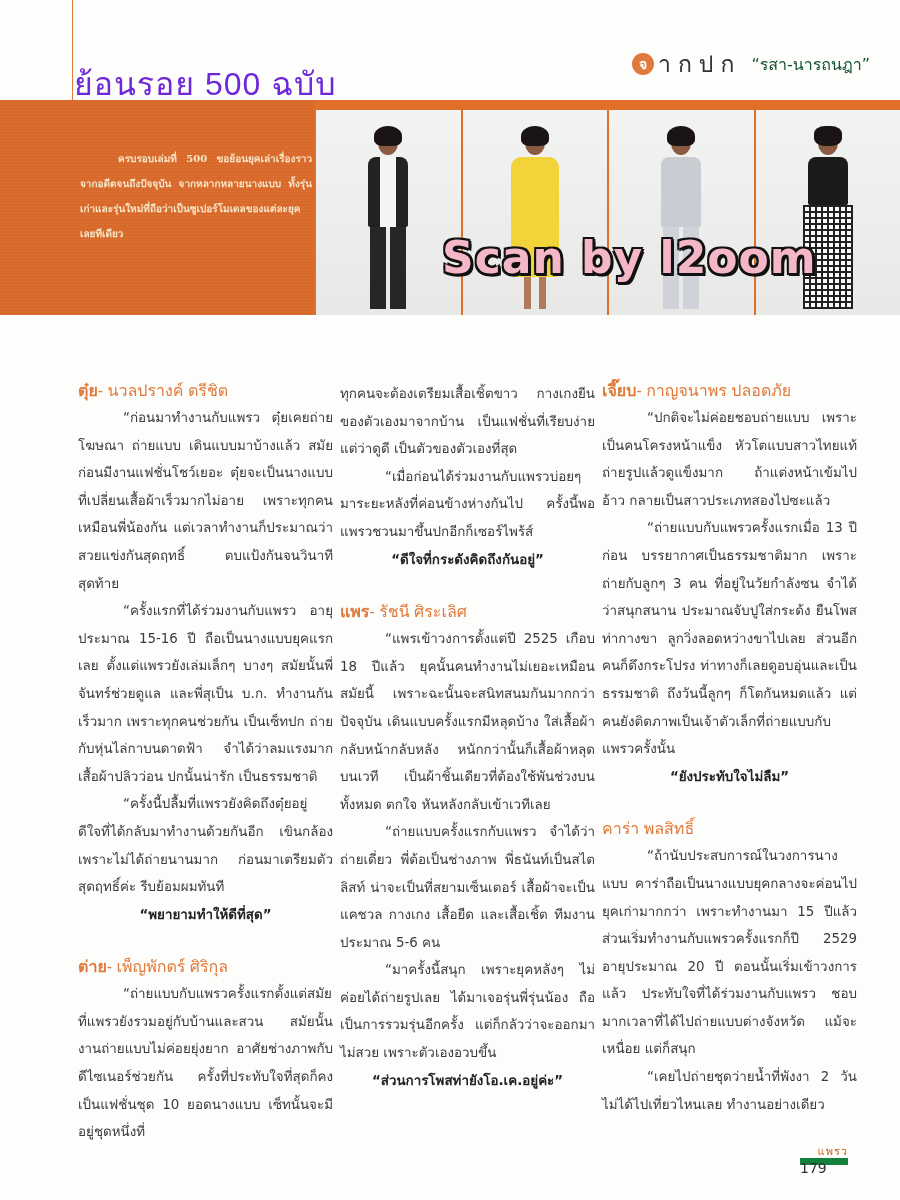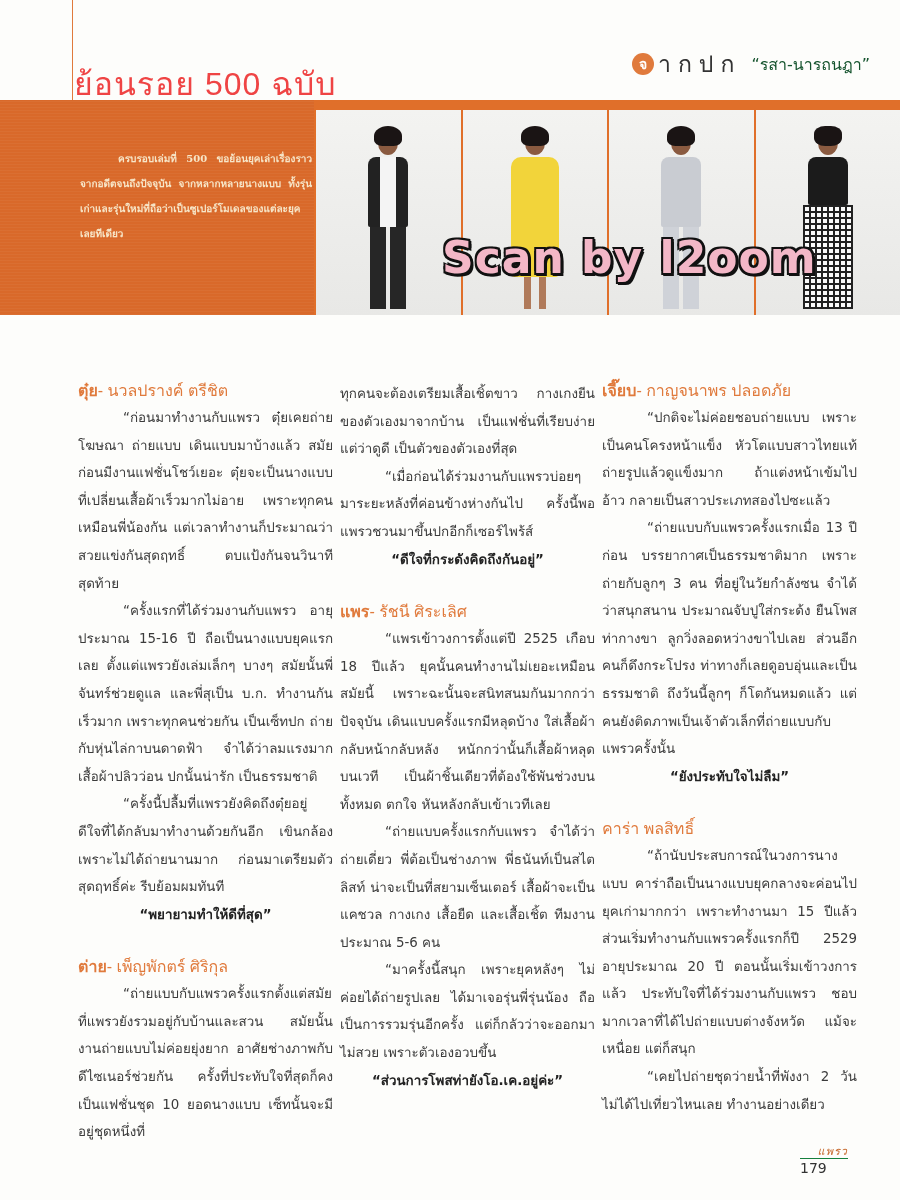--- a/index.html
+++ b/index.html
@@ -8,21 +8,21 @@
     background: #fdfdfb;
     font-family: "DejaVu Sans", "Liberation Sans", sans-serif;
     color: #333;
   }
   .vline {
     position: absolute; left: 72px; top: 0; width: 1px; height: 100px;
     background: #e07a3c;
   }
   .title {
     position: absolute; left: 74px; top: 66px;
-    font-size: 32px; color: #ef4444; letter-spacing: 1px;
+    font-size: 32px; color: #6d28d9; letter-spacing: 1px;
     font-family: "Liberation Sans", "DejaVu Sans", sans-serif;
     line-height: 36px;
   }
   .section-tag {
     position: absolute; left: 632px; top: 46px; display: flex; align-items: center;
   }
   .section-tag .circle {
     width: 22px; height: 22px; border-radius: 50%; background: #e07a3c;
     color: #fff; font-size: 14px; display: flex; align-items: center; justify-content: center;
     font-weight: bold;
@@ -78,22 +78,22 @@
     color: #e07a3c; font-size: 16px; line-height: 26px; margin-bottom: 0;
     font-family: "Liberation Sans", "DejaVu Sans", sans-serif;
   }
   .name-head .nick { font-weight: bold; }
   .para { text-indent: 45px; text-align: justify; margin: 0; }
   .quote { text-align: center; font-weight: bold; color: #222; margin: 0; }
   .gap { height: 26px; }
 
   .footer-logo {
     position: absolute; left: 800px; top: 1146px; width: 48px;
-    font-size: 11px; color: #c76a2e; font-style: italic; text-align: right;
-    border-bottom: 1px solid #15803d; line-height: 12px; letter-spacing: 1px;
+    font-size: 11px; color: #c76a2e; text-align: right;
+    border-bottom: 7px solid #15803d; line-height: 12px; letter-spacing: 1px;
   }
   .page-num {
     position: absolute; left: 800px; top: 1160px; width: 48px;
     text-align: left; font-size: 14px; color: #333;
   }
 </style>
 </head>
 <body>
 
 <div class="vline"></div>

